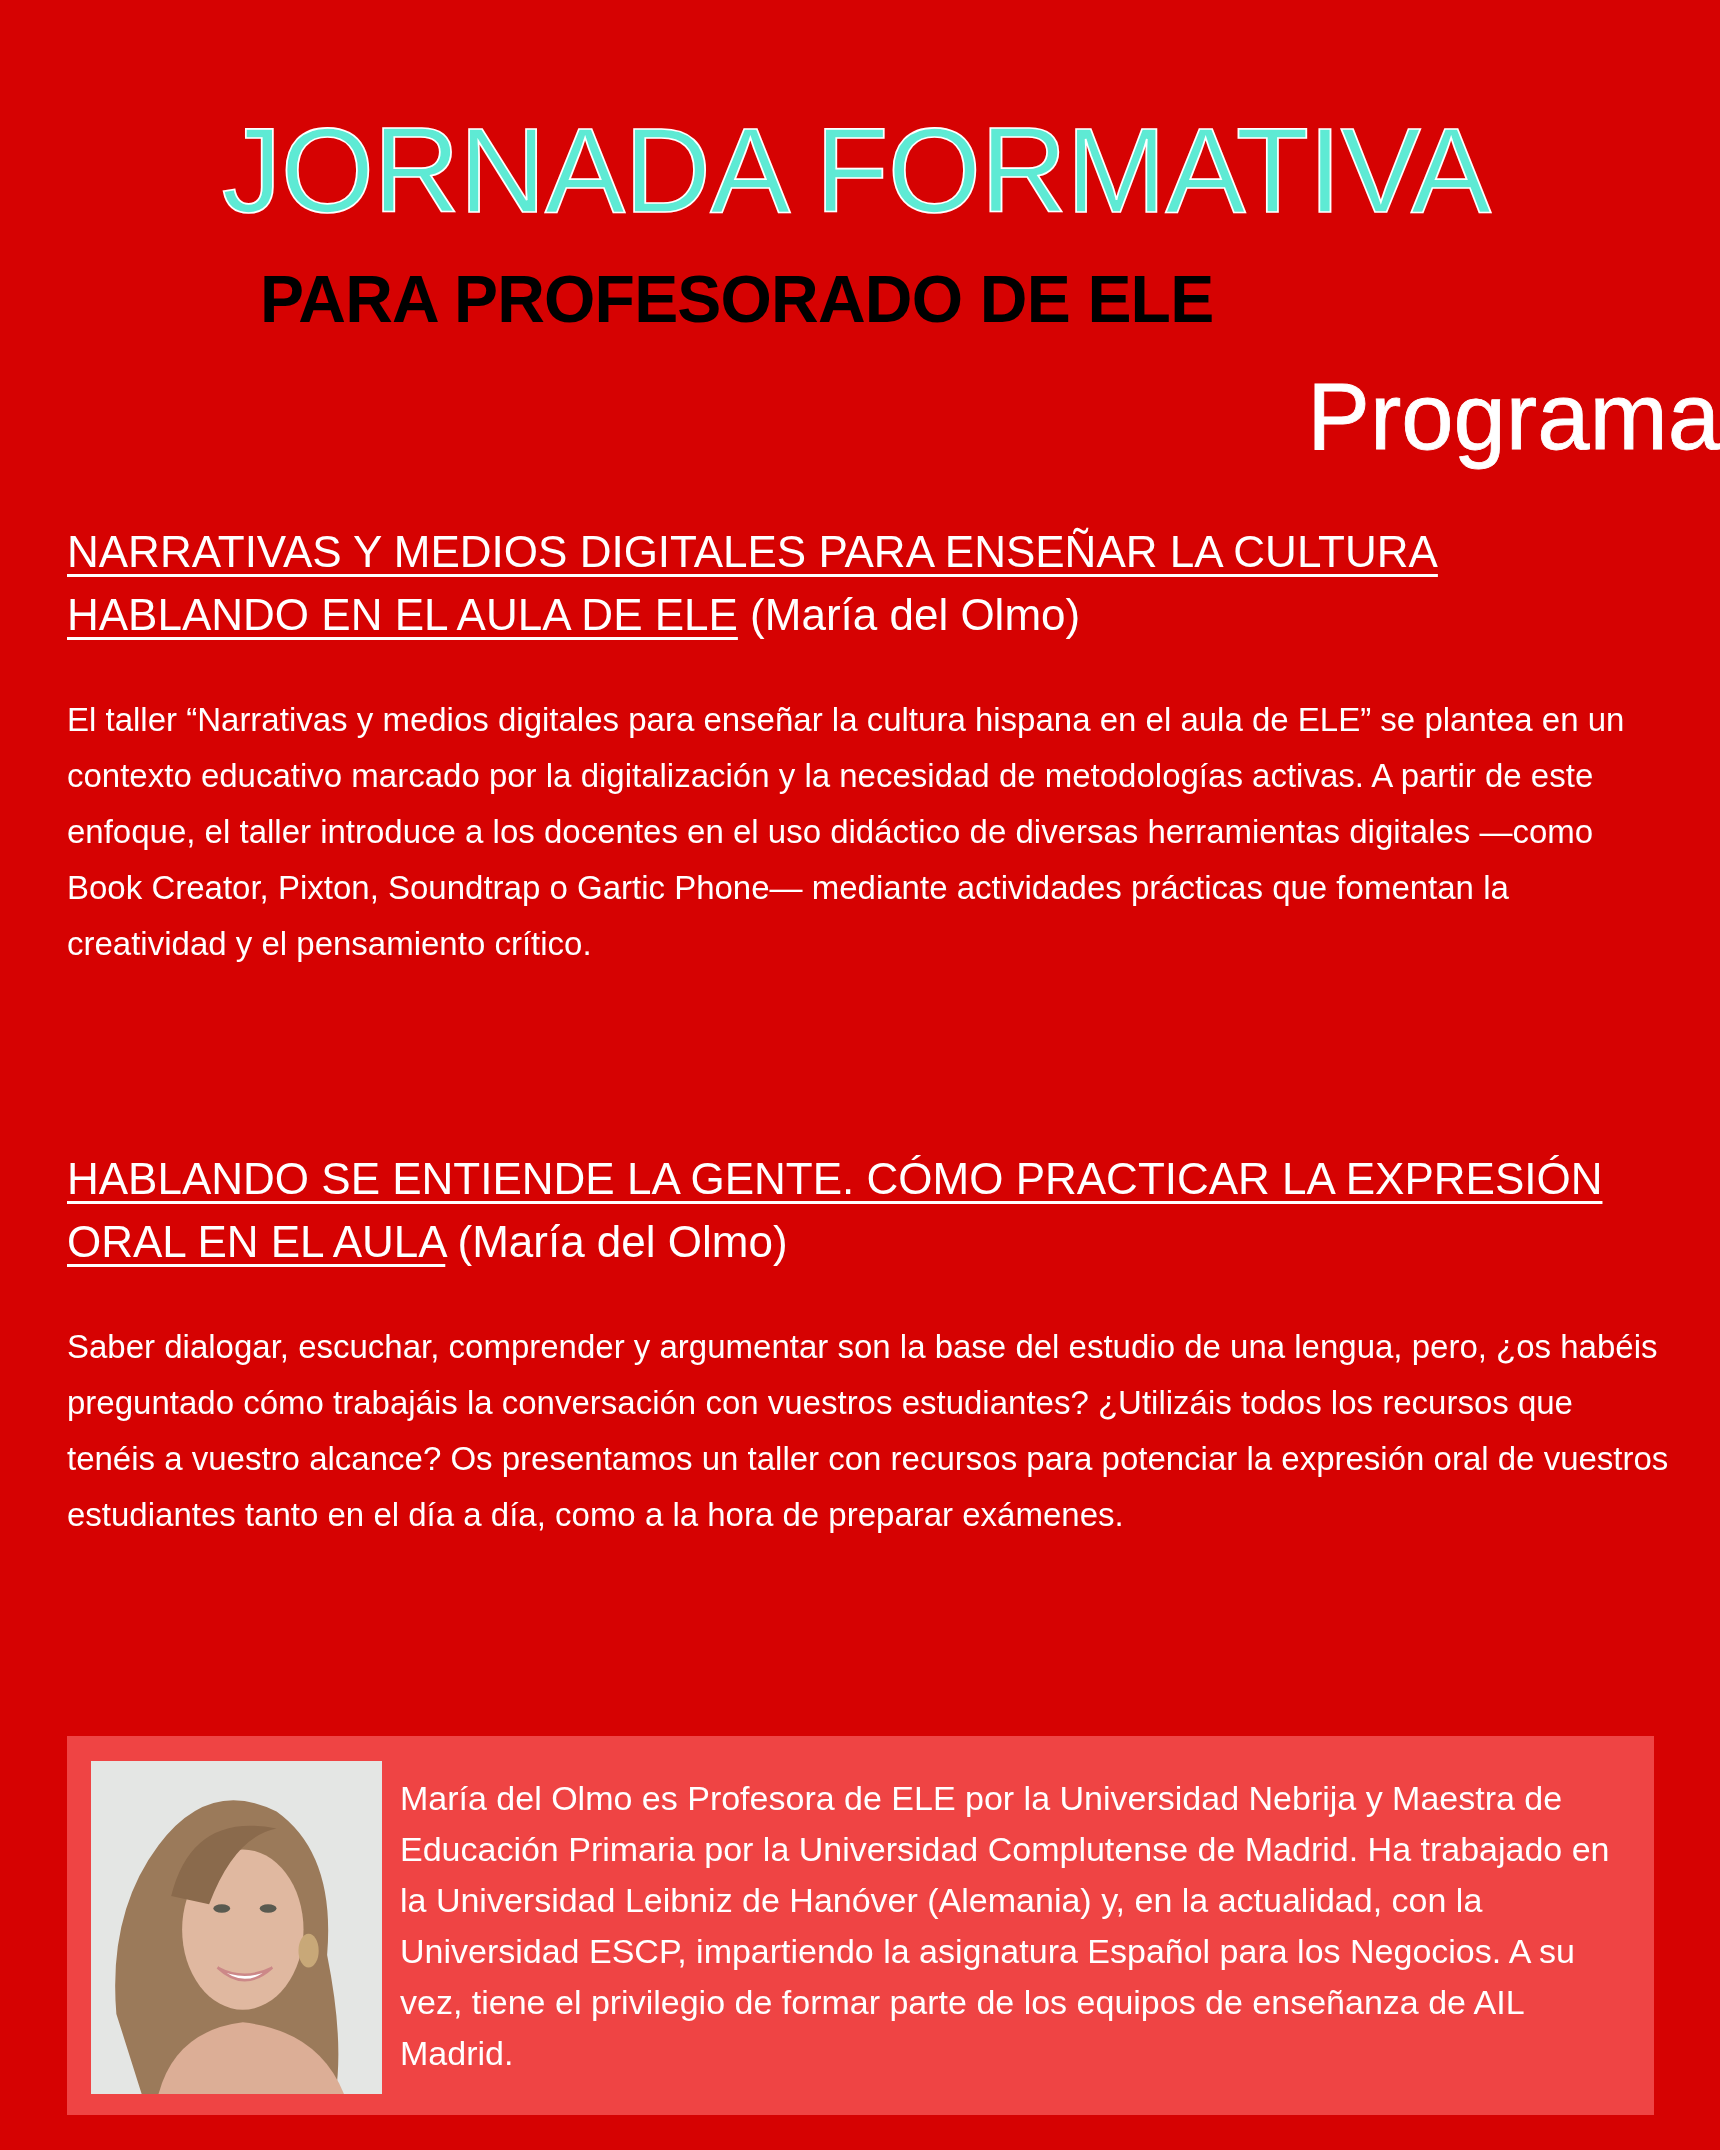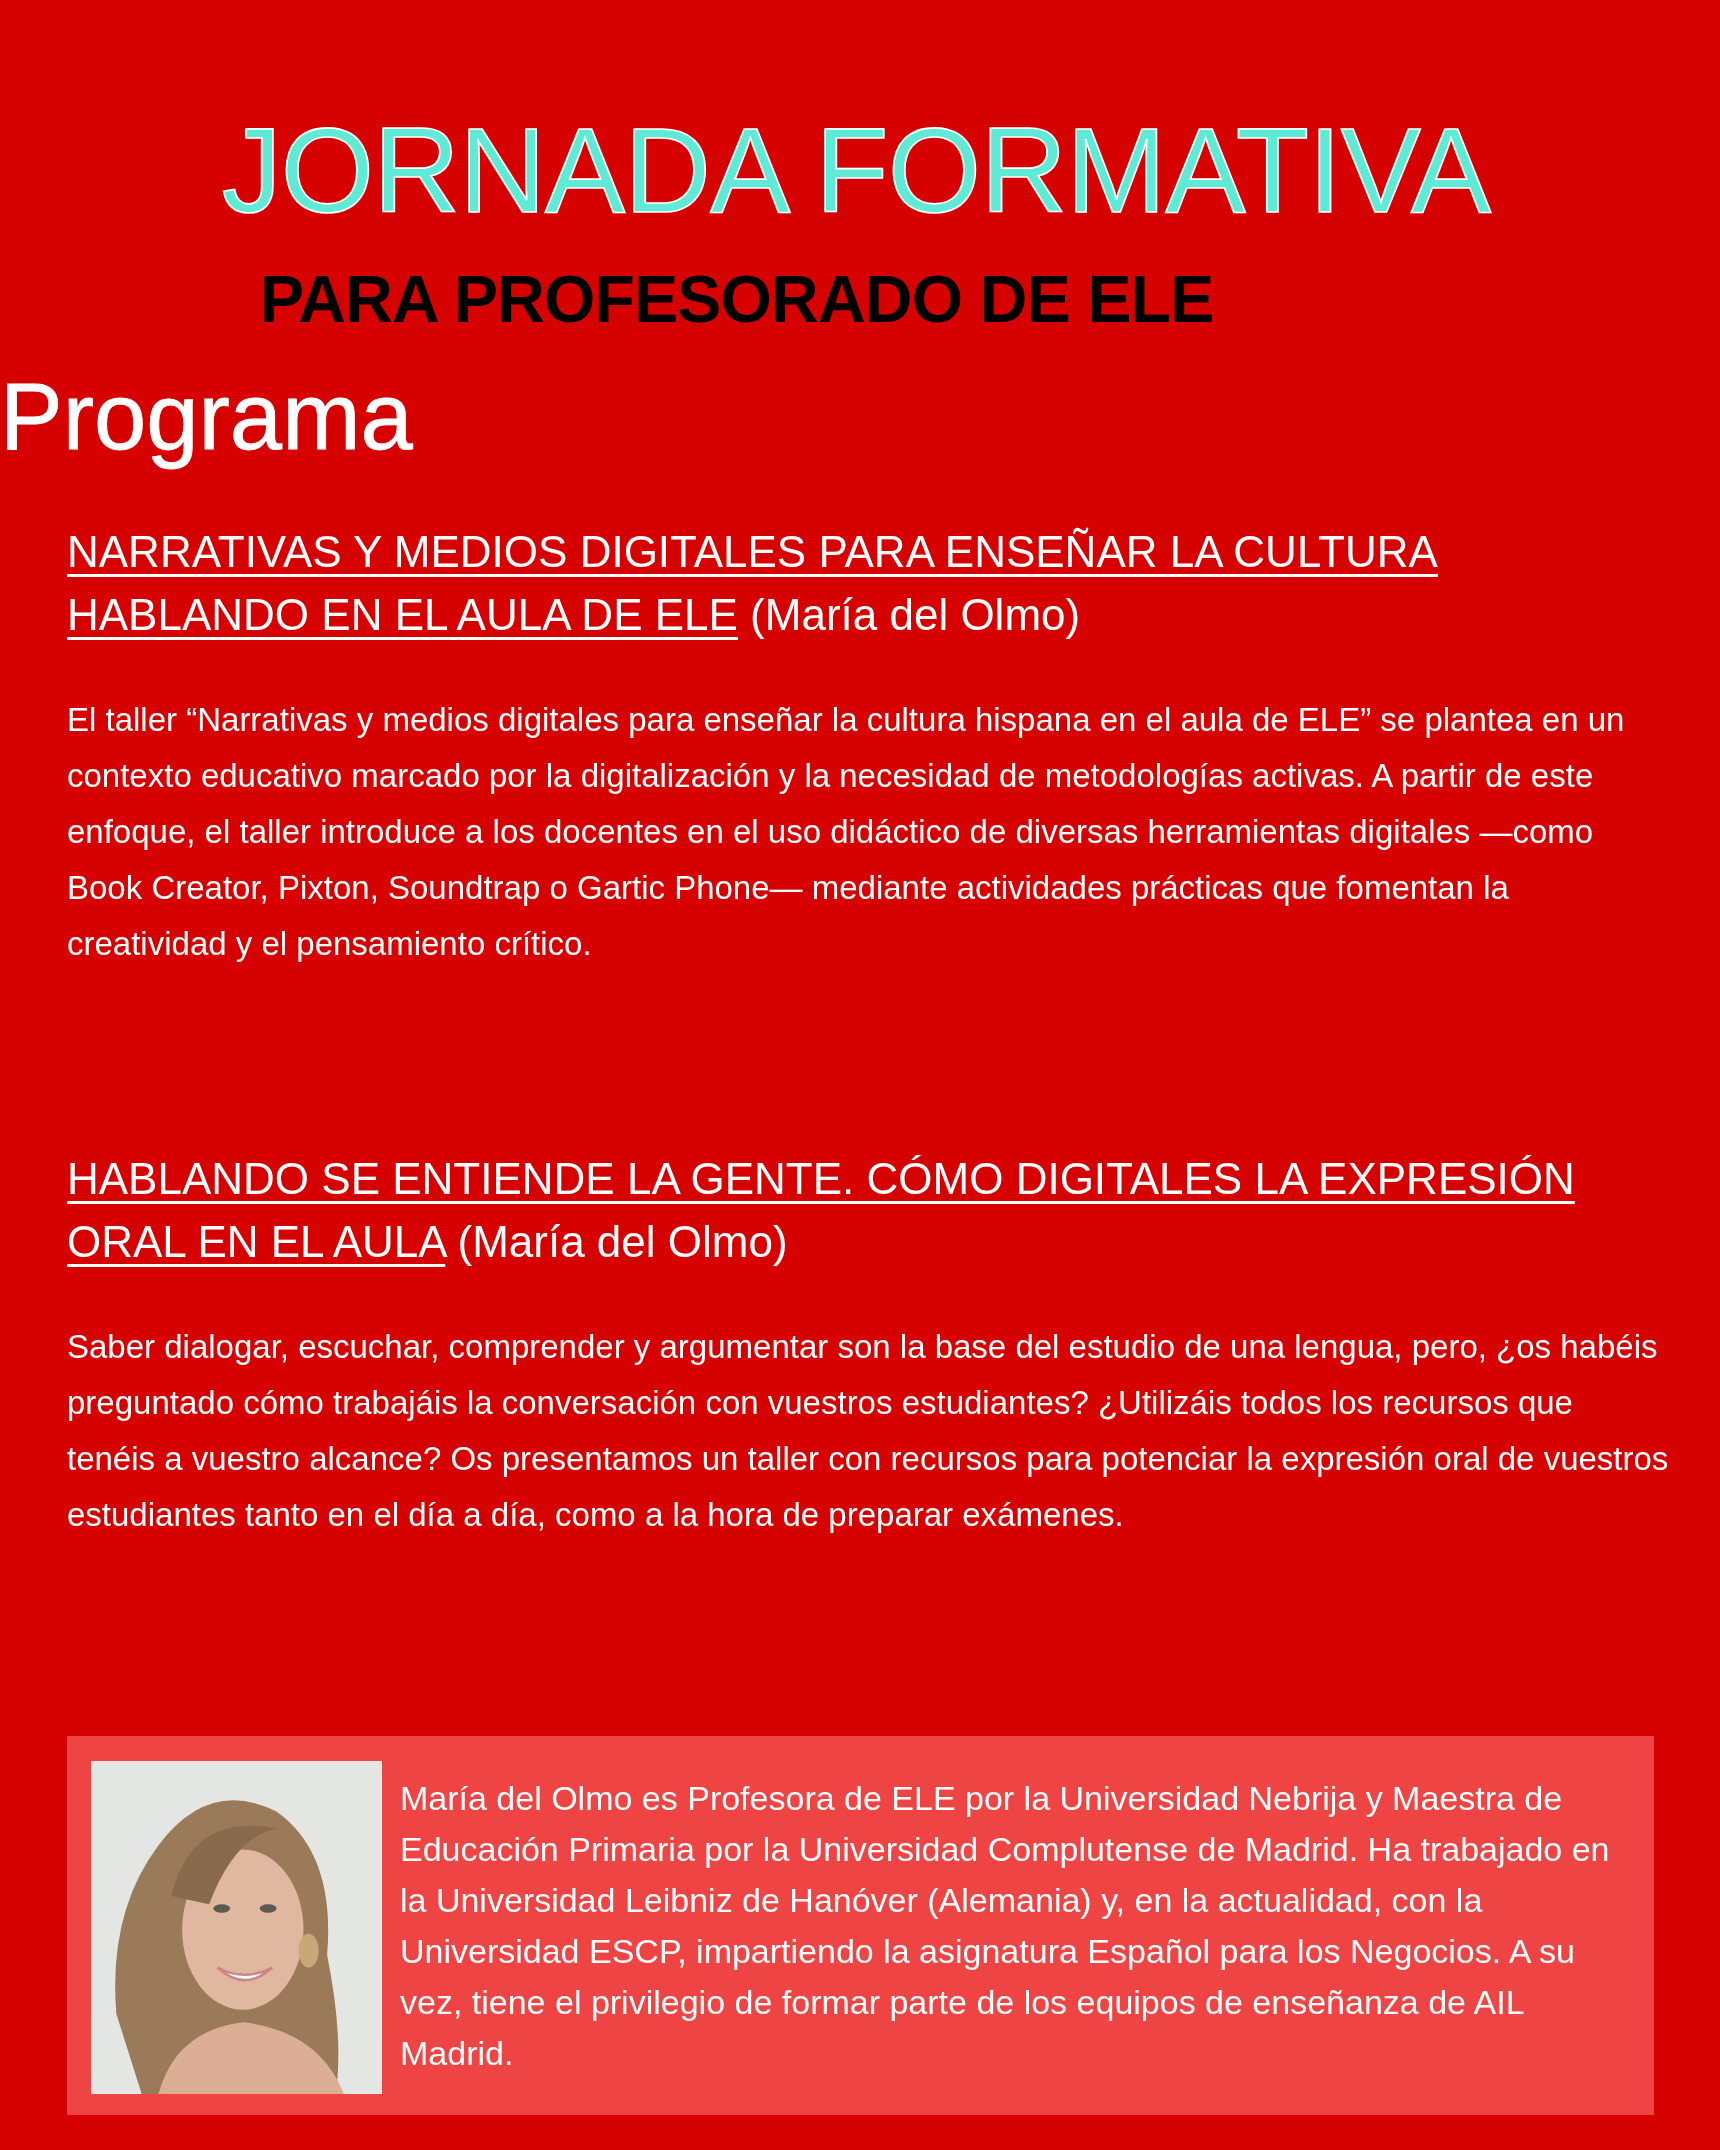--- a/index.html
+++ b/index.html
@@ -10,21 +10,21 @@
   .title {
     position:absolute; left:0; top:101px; width:1712px; text-align:center;
     font-size:120px; font-weight:400; letter-spacing:-0.8px; color:#5eead4;
     -webkit-text-stroke:1.7px #fff;
   }
   .subtitle {
     position:absolute; left:260px; top:261px; font-size:66px; font-weight:700;
     color:#000; letter-spacing:-0.8px;
   }
   .programa {
-    position:absolute; left:0; top:363px; width:1720px; text-align:left;
+    position:absolute; left:0; top:363px; width:1720px; text-align:right;
     font-size:94px; color:#fff; -webkit-text-stroke:0.8px #fff;
   }
   .section { position:absolute; left:67px; width:1602px;margin-top:14px; }
   .sec-title { font-size:44px; line-height:63px; }
   .sec-title .u { text-decoration:underline; text-decoration-thickness:3.4px; text-underline-offset:6.7px; }
   .sec-body { font-size:33px; line-height:56px; }
   .bio-box {
     position:absolute; left:67px; top:1736px; width:1587px; height:379px;
     background:#ef4444;
   }
@@ -47,21 +47,21 @@
 <div class="section" style="top:506px;">
   <div class="sec-title">
     <span class="u">NARRATIVAS Y MEDIOS DIGITALES PARA ENSEÑAR LA CULTURA</span><br>
     <span class="u">HABLANDO EN EL AULA DE ELE</span><span> (María del Olmo)</span>
   </div>
   <div class="sec-body" style="margin-top:46px;">El taller “Narrativas y medios digitales para enseñar la cultura hispana en el aula de ELE” se plantea en un contexto educativo marcado por la digitalización y la necesidad de metodologías activas. A partir de este enfoque, el taller introduce a los docentes en el uso didáctico de diversas herramientas digitales —como Book Creator, Pixton, Soundtrap o Gartic Phone— mediante actividades prácticas que fomentan la creatividad y el pensamiento crítico.</div>
 </div>
 
 <div class="section" style="top:1133px;">
   <div class="sec-title">
-    <span class="u">HABLANDO SE ENTIENDE LA GENTE. CÓMO DIGITALES LA EXPRESIÓN</span><br>
+    <span class="u">HABLANDO SE ENTIENDE LA GENTE. CÓMO PRACTICAR LA EXPRESIÓN</span><br>
     <span class="u">ORAL EN EL AULA</span><span> (María del Olmo)</span>
   </div>
   <div class="sec-body" style="margin-top:46px;">Saber dialogar, escuchar, comprender y argumentar son la base del estudio de una lengua, pero, ¿os habéis preguntado cómo trabajáis la conversación con vuestros estudiantes? ¿Utilizáis todos los recursos que tenéis a vuestro alcance? Os presentamos un taller con recursos para potenciar la expresión oral de vuestros estudiantes tanto en el día a día, como a la hora de preparar exámenes.</div>
 </div>
 
 <div class="bio-box">
   <div class="photo">
     <svg width="291" height="333" viewBox="0 0 345 395">
       <rect width="345" height="395" fill="#e4e6e4"></rect>
       <path d="M60,395 L30,300 Q20,180 80,100 Q140,20 220,60 Q290,110 280,230 Q300,330 290,395 Z" fill="#9b7a5a"></path>

